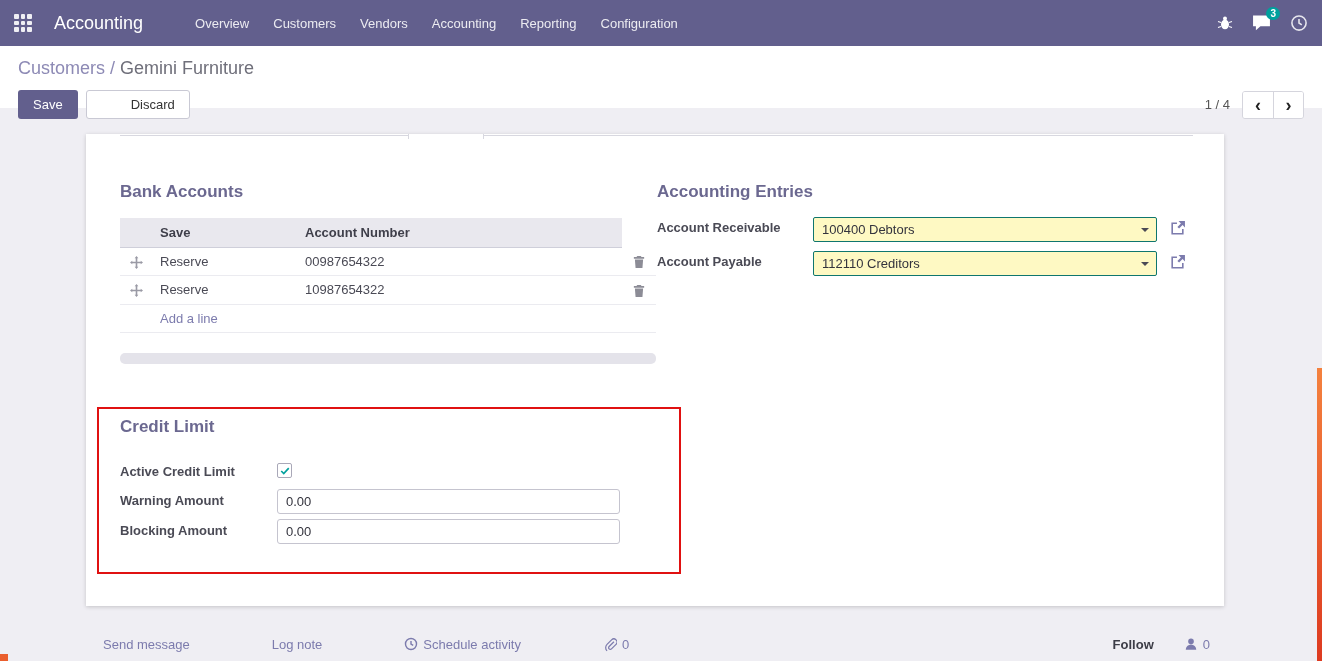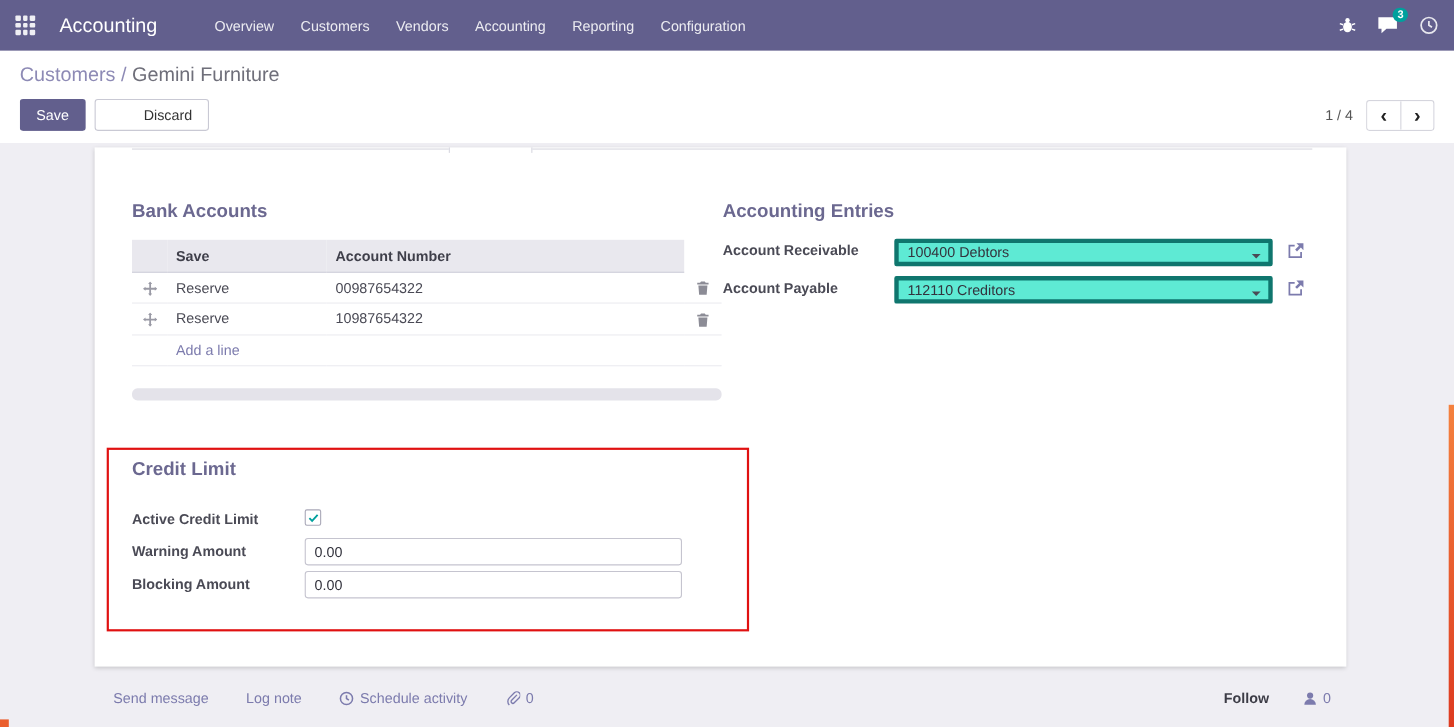--- a/index.html
+++ b/index.html
@@ -28,21 +28,21 @@
   .badge-count {
     position:absolute; top:-7px; right:-9px; background:#00a09d; color:#fff;
     font-size:10px; font-weight:bold; border-radius:8px; padding:1px 4px; line-height:11px;
   }
   .user-menu { display:flex; align-items:center; gap:8px; cursor:pointer; }
   .avatar { width:26px; height:26px; border-radius:50%; overflow:hidden; flex:0 0 auto; }
   .user-name { font-size:13px; color:rgba(255,255,255,.95); }
   .caret-down { width:0; height:0; border-left:4px solid transparent; border-right:4px solid transparent; border-top:4px solid rgba(255,255,255,.9); }
 
   
-  .control-panel { position:absolute; top:46px; left:0; right:0; height:84px; background:#fff; padding:10px 18px; }
+  .control-panel { position:absolute; top:46px; left:0; right:0; height:62px; background:#fff; padding:10px 18px; }
   .breadcrumb { font-size:18px; margin-top:2px; }
   .breadcrumb .parent { color:#8d8ab5; cursor:pointer; }
   .breadcrumb .sep { color:#8d8ab5; }
   .breadcrumb .current { color:#6f6f7a; }
   .cp-actions { display:flex; align-items:center; margin-top:11px; }
   .btn { font-size:13px; padding:6px 14px; border-radius:3px; border:1px solid transparent; cursor:pointer; font-family:inherit; }
   .btn-primary { background:#625f8d; color:#fff; }
   .btn-default { background:#fff; color:#333; border-color:#c9c9d4; margin-left:8px;padding-left:44px; }
   .pager { margin-left:auto; display:flex; align-items:center; gap:12px; }
   .pager-text { font-size:13px; color:#555; }
@@ -68,41 +68,41 @@
   .bank-table th.col-trash { background:none; border-bottom:none; }
   .bank-table td { padding:6px 8px; border-bottom:1px solid #ebebf0; }
   .col-handle { width:32px; text-align:center; }
   .col-bank { width:145px; }
   .col-trash { width:34px; text-align:center; }
   .drag-handle, .trash-btn { cursor:pointer; display:inline-flex; vertical-align:middle; }
   .add-line-link { color:#7c7bad; cursor:pointer; }
   .table-scrollbar { position:absolute; left:34px; top:219px; width:536px; height:11px; background:#e4e3ea; border-radius:5px; cursor:pointer; }
 
   .field-label { position:absolute; font-size:13px; font-weight:bold; color:#4a4a55; white-space:nowrap; }
-  .m2o { position:absolute; left:727px; width:344px; height:25px; background:#5eead4; border:4px solid #0f766e;
+  .m2o { position:absolute; left:727px; width:344px; height:25px; background:#fef9c3; border:1px solid #0f766e;
          border-radius:2px; display:flex; align-items:center; padding:0 22px 0 8px; font-size:13px;
          color:#33333d; cursor:pointer; }
   .sel-caret { position:absolute; right:7px; top:10px; width:0; height:0;
                border-left:4px solid transparent; border-right:4px solid transparent; border-top:4px solid #4a4a55; }
   .ext-link { position:absolute; left:1083px; cursor:pointer; width:18px; height:18px; }
 
   
   .credit-box { position:absolute; left:11px; top:273px; width:584px; height:167px; border:2px solid #e01111; }
   .credit-title { position:absolute; left:21px; top:8px; font-size:17px; font-weight:bold; color:#6b6890; }
   .credit-label { position:absolute; left:21px; font-size:13px; font-weight:bold; color:#4a4a55; }
   .checkbox { position:absolute; left:178px; top:54px; width:15px; height:15px; border:1px solid #a9a8b8;
               border-radius:2px; background:#fff; display:flex; align-items:center; justify-content:center; cursor:pointer; }
   .checkbox svg { display:none; }
   .checkbox.checked svg { display:block; }
   .o-input { position:absolute; left:178px; width:343px; height:25px; border:1px solid #c5c4cf; border-radius:3px;
              font-size:13px; padding:0 8px; color:#33333d; background:#fff; font-family:inherit; }
 
   
-  .chatter { position:absolute; left:0; right:0; bottom:0; height:34px; display:flex; align-items:flex-start;
-             padding:0 112px 0 103px; font-size:13px; }
+  .chatter { position:absolute; left:0; right:0; bottom:0; height:34px; display:flex; align-items:center;
+             padding:0 112px 0 103px; font-size:13px;gap:48px; }
   .chatter-link { color:#7c7bad; display:flex; align-items:center; gap:5px; cursor:pointer; margin-right:34px; white-space:nowrap; }
   .chatter-right { margin-left:auto; display:flex; align-items:center; gap:30px; }
   .follow-btn { font-weight:bold; color:#3c3c46; cursor:pointer; }
   .followers { color:#7c7bad; display:flex; align-items:center; gap:5px; cursor:pointer; }
 
   
   .side-scrollbar { position:absolute; right:0; top:368px; width:5px; height:293px;
                     background:linear-gradient(#f4813e,#dd3a20); cursor:pointer; }
   .corner-mark { position:absolute; left:0; bottom:0; width:8px; height:7px; background:#ea5e2d; }
 </style>

